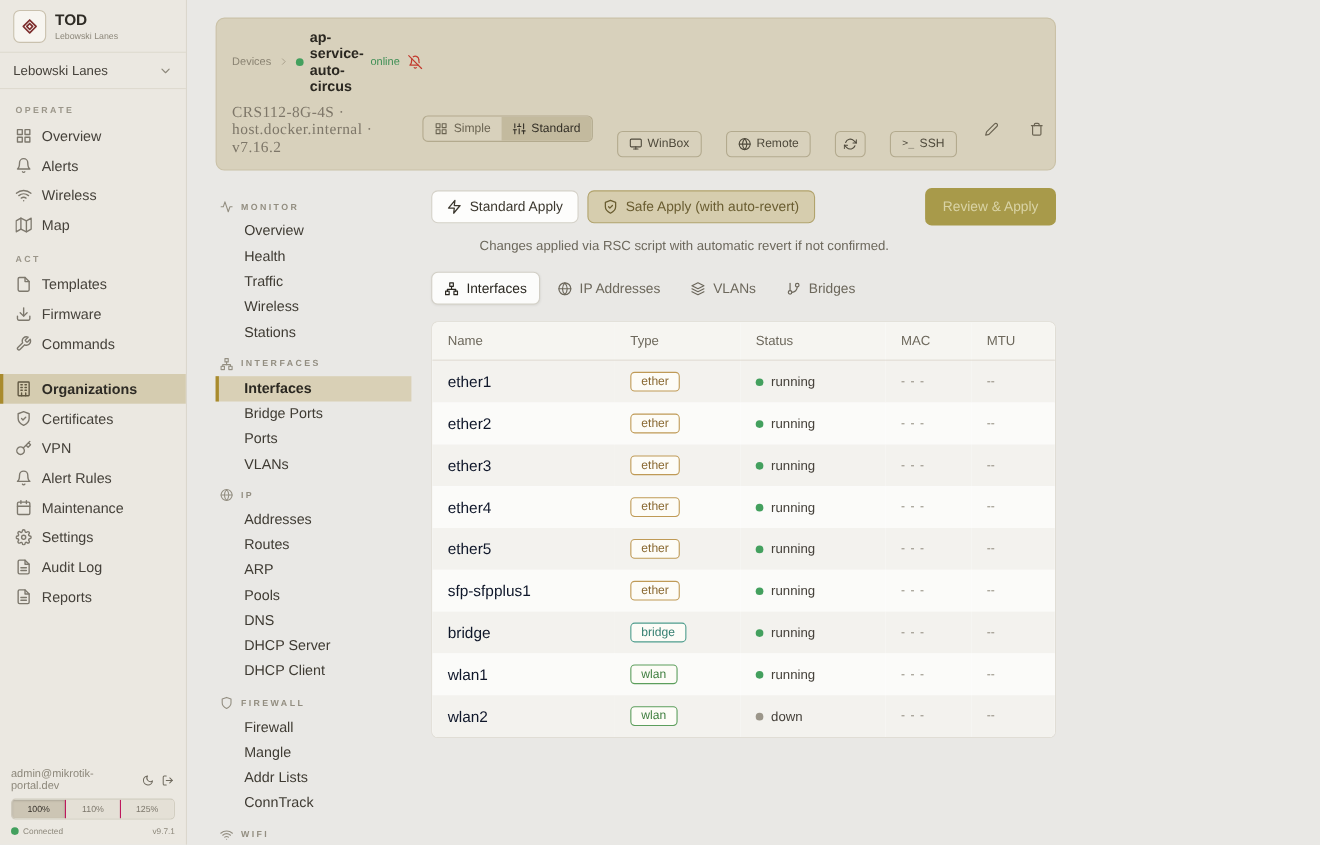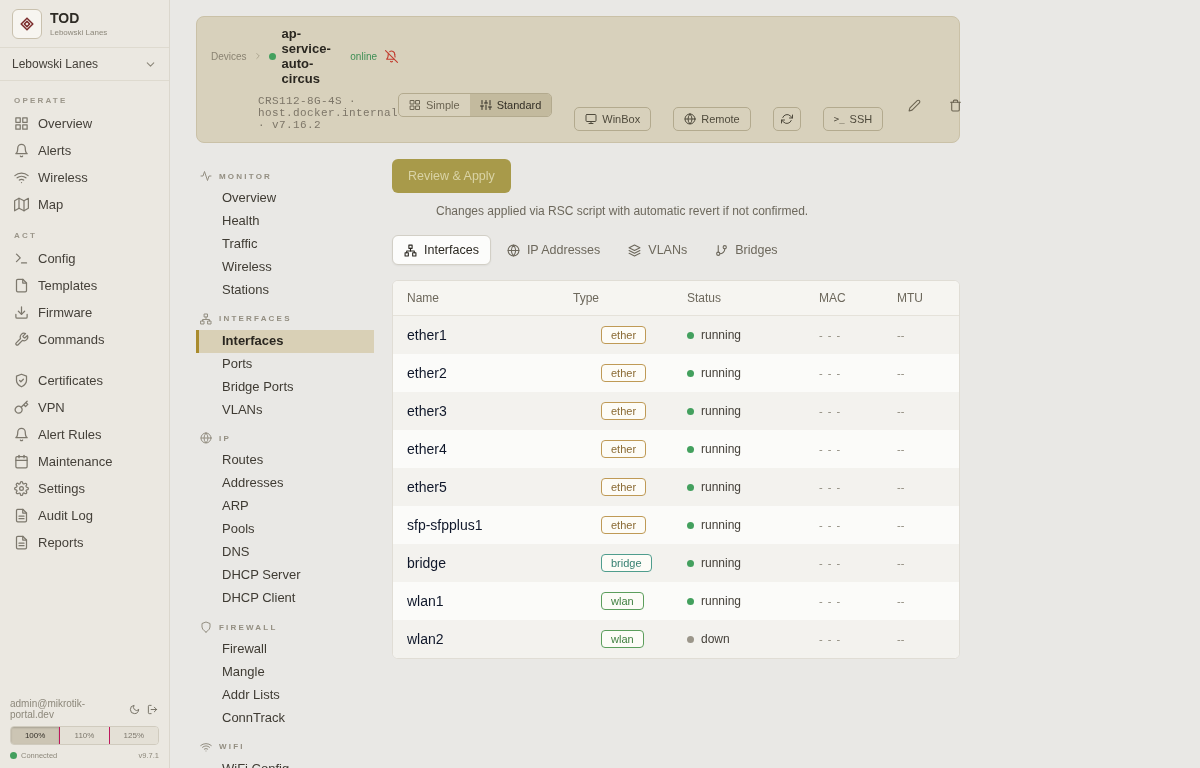--- a/index.html
+++ b/index.html
@@ -41,21 +41,21 @@
   .content { width:764px; margin:16px 0 0 26px; display:flex; flex-direction:column; }
 
   
   .device-header { background:#d8d1bc; border:1px solid #cac1a7; border-radius:8px; padding:9px 14px 11px; display:flex; justify-content:space-between; align-items:flex-end; }
   .dh-breadcrumb { display:flex; align-items:center; gap:6px; }
   .crumb { font-size:10px; color:#8a8372; cursor:pointer; }
   .crumb-sep { display:flex; color:#a59d88; }
   .dev-name { font-size:13px; font-weight:bold; color:#2a2720; }
   .online { font-size:10px; color:#3f8f55; }
   .bell-off { display:flex; color:#c23b2e; margin-left:2px; }
-  .dh-meta { font-family:Liberation Mono, monospace; font-size:11px; color:#7d7668; margin-top:9px; letter-spacing:.4px;margin-left:47px; }
+  .dh-meta { font-family:Liberation Serif, serif; font-size:14px; color:#7d7668; margin-top:9px; letter-spacing:.4px; }
   .dh-actions { display:flex; align-items:center; gap:22px; }
   .seg-group { display:flex; border:1px solid #b3aa8e; border-radius:5px; overflow:hidden; }
   .seg-btn { display:flex; align-items:center; gap:5px; padding:5px 10px; font-size:11px; color:#6b6452; background:transparent; border:none; cursor:pointer; font-family:inherit; }
   .seg-btn.active { background:#c3ba9e; color:#332f26; }
   .hbtn { display:flex; align-items:center; gap:5px; padding:5px 10px; font-size:11px; color:#4f4a3c; background:transparent; border:1px solid #b3aa8e; border-radius:5px; cursor:pointer; font-family:inherit;margin-top:28px; }
   .hbtn.icon-only { padding:5px 7px; }
   .ghost-btn { background:none; border:none; color:#6b6452; cursor:pointer; padding:3px; display:flex; }
   .ssh-glyph { font-family:"DejaVu Sans Mono",monospace; font-size:9px; color:#4f4a3c; }
 
   
@@ -78,21 +78,21 @@
   .tab.active { background:#fcfcfb; border-color:#d2cfc6; color:#2a2720; box-shadow:0 1px 2px rgba(0,0,0,.05); }
 
   .table-card { margin-top:15px; border:1px solid #e0ddd5; border-radius:6px; overflow:hidden; background:#fff; }
   table { width:100%; border-collapse:collapse; }
   thead th { text-align:left; font-size:12px; font-weight:normal; color:#6d685c; padding:10px 14px; background:#f6f5f1; border-bottom:1px solid #e5e2da; }
   th:nth-child(1){ width:166px; } th:nth-child(2){ width:114px; } th:nth-child(3){ width:132px; } th:nth-child(4){ width:78px; }
   tbody td { padding:10px 14px; font-size:12px; vertical-align:middle; }
   tbody tr:nth-child(odd){ background:#f3f2ee; }
   tbody tr:nth-child(even){ background:#fbfbf9; }
   td.name { font-size:14px; color:#0f172a; }
-  .badge { display:inline-block; padding:2px 9px; border-radius:4px; border:1px solid; font-size:11px; background:#fdfcf7;margin-left:28px; }
+  .badge { display:inline-block; padding:2px 9px; border-radius:4px; border:1px solid; font-size:11px; background:#fdfcf7; }
   .badge.ether { border-color:#bf9a56; color:#8a6a33; }
   .badge.bridge { border-color:#4f9d8d; color:#357f70; }
   .badge.wlan { border-color:#5c9e5c; color:#3f7f3f; }
   .status-cell { display:flex; align-items:center; gap:7px; color:#45413a; }
   td.mac { color:#8d887b; letter-spacing:1px; font-size:11px; }
   td.mtu { color:#8d887b; font-size:11px; }
   svg { display:block; }
 </style>
 </head>
 <body>
@@ -151,47 +151,54 @@
           <svg viewBox="0 0 24 24" width="15" height="15" fill="none" stroke="currentColor" stroke-width="2" stroke-linecap="round" stroke-linejoin="round">
             <polygon points="1 6 1 22 8 18 16 22 23 18 23 2 16 6 8 2 1 6"></polygon>
             <line x1="8" y1="2" x2="8" y2="18"></line>
             <line x1="16" y1="6" x2="16" y2="22"></line>
           </svg>
           <span class="sb-item-label">Map</span>
         </div>
         <div class="sb-section-label">ACT</div>
         <div class="sb-item">
           <svg viewBox="0 0 24 24" width="15" height="15" fill="none" stroke="currentColor" stroke-width="2" stroke-linecap="round" stroke-linejoin="round">
-            <polyline points="4 17 10 11 4 5"></polyline>
-            <line x1="12" y1="19" x2="20" y2="19"></line>
-          </svg>
-          <span class="sb-item-label">Config</span>
-        </div>
-        <div class="sb-item">
-          <svg viewBox="0 0 24 24" width="15" height="15" fill="none" stroke="currentColor" stroke-width="2" stroke-linecap="round" stroke-linejoin="round">
             <path d="M14 2H6a2 2 0 0 0-2 2v16a2 2 0 0 0 2 2h12a2 2 0 0 0 2-2V8z"></path>
             <polyline points="14 2 14 8 20 8"></polyline>
           </svg>
           <span class="sb-item-label">Templates</span>
         </div>
         <div class="sb-item">
           <svg viewBox="0 0 24 24" width="15" height="15" fill="none" stroke="currentColor" stroke-width="2" stroke-linecap="round" stroke-linejoin="round">
             <path d="M21 15v4a2 2 0 0 1-2 2H5a2 2 0 0 1-2-2v-4"></path>
             <polyline points="7 10 12 15 17 10"></polyline>
             <line x1="12" y1="15" x2="12" y2="3"></line>
           </svg>
           <span class="sb-item-label">Firmware</span>
         </div>
         <div class="sb-item">
           <svg viewBox="0 0 24 24" width="15" height="15" fill="none" stroke="currentColor" stroke-width="2" stroke-linecap="round" stroke-linejoin="round">
             <path d="M14.7 6.3a1 1 0 0 0 0 1.4l1.6 1.6a1 1 0 0 0 1.4 0l3.77-3.77a6 6 0 0 1-7.94 7.94l-6.91 6.91a2.12 2.12 0 0 1-3-3l6.91-6.91a6 6 0 0 1 7.94-7.94l-3.76 3.76z"></path>
           </svg>
           <span class="sb-item-label">Commands</span>
         </div>
         <div class="sb-gap"></div>
+        <div class="sb-item active">
+          <svg viewBox="0 0 24 24" width="15" height="15" fill="none" stroke="currentColor" stroke-width="2" stroke-linecap="round" stroke-linejoin="round">
+            <rect x="4" y="2" width="16" height="20" rx="1"></rect>
+            <line x1="9" y1="22" x2="9" y2="18"></line>
+            <line x1="15" y1="22" x2="15" y2="18"></line>
+            <line x1="8" y1="6" x2="10" y2="6"></line>
+            <line x1="14" y1="6" x2="16" y2="6"></line>
+            <line x1="8" y1="10" x2="10" y2="10"></line>
+            <line x1="14" y1="10" x2="16" y2="10"></line>
+            <line x1="8" y1="14" x2="10" y2="14"></line>
+            <line x1="14" y1="14" x2="16" y2="14"></line>
+          </svg>
+          <span class="sb-item-label">Organizations</span>
+        </div>
         <div class="sb-item">
           <svg viewBox="0 0 24 24" width="15" height="15" fill="none" stroke="currentColor" stroke-width="2" stroke-linecap="round" stroke-linejoin="round">
             <path d="M12 22s8-4 8-10V5l-8-3-8 3v7c0 6 8 10 8 10z"></path>
             <polyline points="9 12 11 14 15 10"></polyline>
           </svg>
           <span class="sb-item-label">Certificates</span>
         </div>
         <div class="sb-item">
           <svg viewBox="0 0 24 24" width="15" height="15" fill="none" stroke="currentColor" stroke-width="2" stroke-linecap="round" stroke-linejoin="round">
             <path d="M21 2l-2 2m-7.61 7.61a5.5 5.5 0 1 1-7.778 7.778 5.5 5.5 0 0 1 7.777-7.777zm0 0L15.5 7.5m0 0l3 3L22 7l-3-3-3.5 3.5z"></path>
@@ -387,33 +394,33 @@
             <svg viewBox="0 0 24 24" width="12" height="12" fill="none" stroke="currentColor" stroke-width="2" stroke-linecap="round" stroke-linejoin="round">
               <rect x="9" y="2" width="6" height="6"></rect>
               <rect x="16" y="16" width="6" height="6"></rect>
               <rect x="2" y="16" width="6" height="6"></rect>
               <path d="M5 16v-3h14v3"></path>
               <line x1="12" y1="13" x2="12" y2="8"></line>
             </svg>
             <span>INTERFACES</span>
           </div>
           <div class="sn-item active">Interfaces</div>
+          <div class="sn-item">Bridge Ports</div>
           <div class="sn-item">Ports</div>
-          <div class="sn-item">Bridge Ports</div>
           <div class="sn-item">VLANs</div>
           <div class="sn-header">
             <svg viewBox="0 0 24 24" width="12" height="12" fill="none" stroke="currentColor" stroke-width="2" stroke-linecap="round" stroke-linejoin="round">
               <circle cx="12" cy="12" r="10"></circle>
               <line x1="2" y1="12" x2="22" y2="12"></line>
               <path d="M12 2a15.3 15.3 0 0 1 4 10 15.3 15.3 0 0 1-4 10 15.3 15.3 0 0 1-4-10 15.3 15.3 0 0 1 4-10z"></path>
             </svg>
             <span>IP</span>
           </div>
+          <div class="sn-item">Addresses</div>
           <div class="sn-item">Routes</div>
-          <div class="sn-item">Addresses</div>
           <div class="sn-item">ARP</div>
           <div class="sn-item">Pools</div>
           <div class="sn-item">DNS</div>
           <div class="sn-item">DHCP Server</div>
           <div class="sn-item">DHCP Client</div>
           <div class="sn-header">
             <svg viewBox="0 0 24 24" width="12" height="12" fill="none" stroke="currentColor" stroke-width="2" stroke-linecap="round" stroke-linejoin="round">
               <path d="M12 22s8-4 8-10V5l-8-3-8 3v7c0 6 8 10 8 10z"></path>
             </svg>
             <span>FIREWALL</span>
@@ -438,20 +445,39 @@
               <polyline points="1 20 1 14 7 14"></polyline>
               <path d="M3.51 9a9 9 0 0 1 14.85-3.36L23 10M1 14l4.64 4.36A9 9 0 0 0 20.49 15"></path>
             </svg>
             <span>QUEUES</span>
           </div>
           <div class="sn-item">Queues</div>
         </nav>
 
       <main class="main">
         <div class="apply-row">
+          <div class="apply-left">
+            <button class="apply-btn">
+              <span id="bolt-slot">
+                  <svg viewBox="0 0 24 24" width="14" height="14" fill="none" stroke="currentColor" stroke-width="2" stroke-linecap="round" stroke-linejoin="round">
+                    <polygon points="13 2 3 14 12 14 11 22 21 10 12 10 13 2"></polygon>
+                  </svg>
+                </span>
+              <span>Standard Apply</span>
+            </button>
+            <button class="apply-btn safe">
+              <span id="shield-slot">
+                  <svg viewBox="0 0 24 24" width="14" height="14" fill="none" stroke="currentColor" stroke-width="2" stroke-linecap="round" stroke-linejoin="round">
+                    <path d="M12 22s8-4 8-10V5l-8-3-8 3v7c0 6 8 10 8 10z"></path>
+                    <polyline points="9 12 11 14 15 10"></polyline>
+                  </svg>
+                </span>
+              <span>Safe Apply (with auto-revert)</span>
+            </button>
+          </div>
           <button class="review-btn">Review &amp; Apply</button>
         </div>
         <p class="apply-desc">Changes applied via RSC script with automatic revert if not confirmed.</p>
 
         <div class="tabs" id="tabs">
             <button class="tab active">
               <svg viewBox="0 0 24 24" width="13" height="13" fill="none" stroke="currentColor" stroke-width="2" stroke-linecap="round" stroke-linejoin="round">
                 <rect x="9" y="2" width="6" height="6"></rect>
                 <rect x="16" y="16" width="6" height="6"></rect>
                 <rect x="2" y="16" width="6" height="6"></rect>

